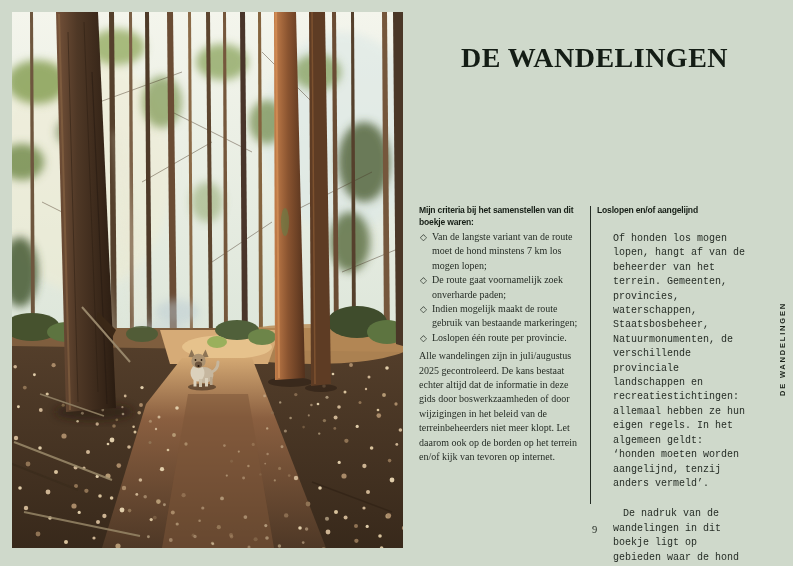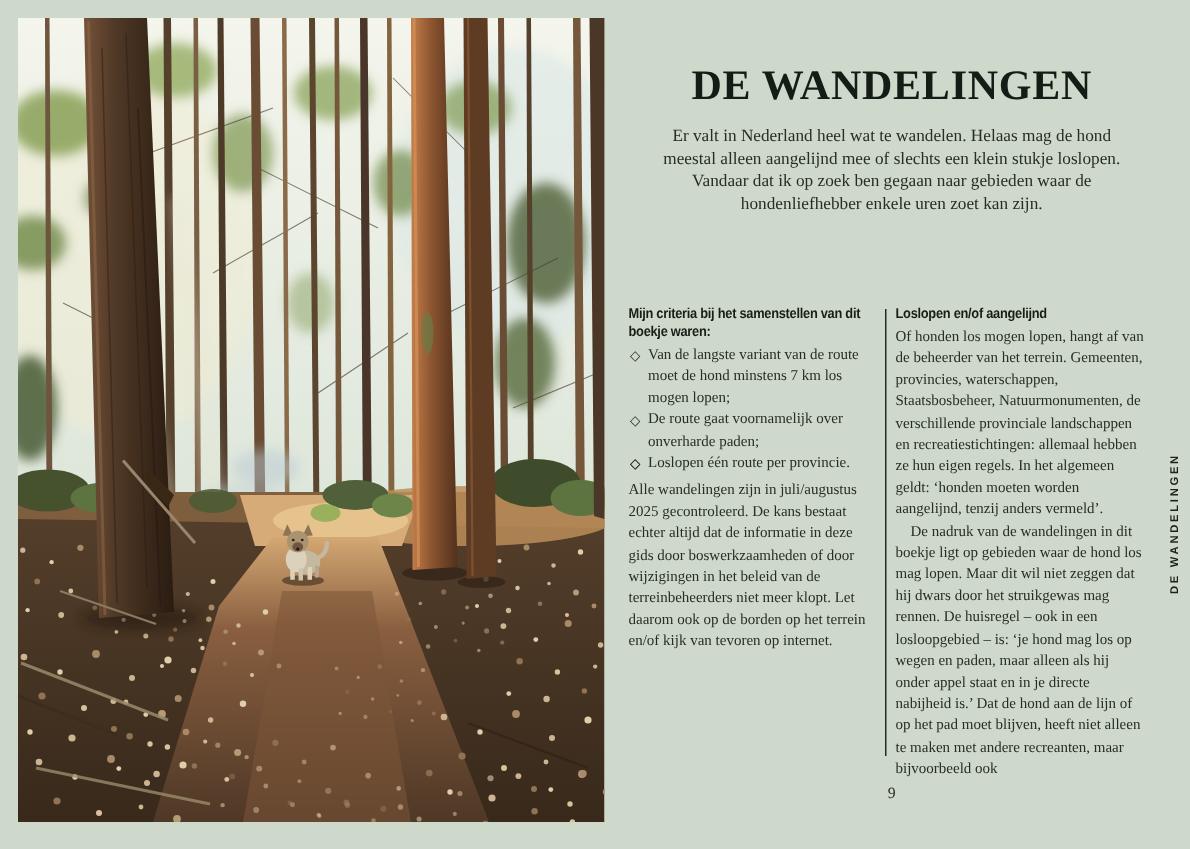--- a/index.html
+++ b/index.html
@@ -30,21 +30,21 @@
   .col-heading{
     margin:0 0 2px 0;
     font-family:"Liberation Sans",sans-serif;font-weight:700;
     font-size:9.5px;line-height:12px;letter-spacing:-.2px;color:#161e16;
     transform:scaleX(.9);transform-origin:left top;width:184px;
   }
   ul.criteria{list-style:none;margin:0;padding:0;}
   ul.criteria li{position:relative;padding-left:13px;}
   .diamond{position:absolute;left:1px;top:0;font-size:9px;color:#262d26;}
   .para{margin:4px 0 0 0;}
-  .col.right p{margin:0;}
+  .col.right p{margin:16px;font-family:Liberation Mono, monospace;}
   .p-indent{text-indent:10px;}
 
   .page-num{
     position:absolute;left:396px;top:524px;width:397px;
     text-align:center;font-size:10.5px;color:#262d26;
   }
   .side-tab{
     position:absolute;right:4px;top:302px;height:94px;width:13px;
     display:flex;align-items:center;justify-content:center;
     writing-mode:vertical-rl;transform:rotate(180deg);
@@ -239,37 +239,37 @@
     <ellipse cx="13.5" cy="20.5" rx="3.6" ry="3" fill="#6e563f"></ellipse>
     <circle cx="10.5" cy="16" r=".9" fill="#2a1c10"></circle>
     <circle cx="16.5" cy="16" r=".9" fill="#2a1c10"></circle>
     <circle cx="13.5" cy="22" r="1" fill="#201408"></circle>
   </g>
 </svg>
 </div>
 
 <div class="panel">
   <h1 class="title">DE WANDELINGEN</h1>
-  <p class="intro">Er valt in Nederland heel wat te wandelen. Helaas mag de hond meestal alleen aangelijnd mee of slechts een klein stukje loslopen. Vandaar dat ik op zoek ben gegaan naar gebieden waar de hondenliefhebber enkele uren zoet kan zijn.</p>
 </div>
 
 <div class="columns">
   <div class="col left">
     <h3 class="col-heading">Mijn criteria bij het samenstellen van dit boekje waren:</h3>
     <ul class="criteria">
       <li>
         <span class="diamond">◇</span>
         <span>Van de langste variant van de route moet de hond minstens 7 km los mogen lopen;</span>
       </li>
       <li>
         <span class="diamond">◇</span>
-        <span>De route gaat voornamelijk over onverharde paden;</span>
-      </li>
-      <li>
-        <span class="diamond">◇</span>
+        <span>De route gaat voornamelijk zoek onverharde paden;</span>
+      </li>
+      <li>
+        <span class="diamond">◇</span>
+        <span>Indien mogelijk maakt de route gebruik van bestaande markeringen;</span>
       </li>
       <li>
         <span class="diamond">◇</span>
         <span>Loslopen één route per provincie.</span>
       </li>
     </ul>
     <p class="para">Alle wandelingen zijn in juli/augustus 2025 gecontroleerd. De kans bestaat echter altijd dat de informatie in deze gids door boswerkzaamheden of door wijzigingen in het beleid van de terreinbeheerders niet meer klopt. Let daarom ook op de borden op het terrein en/of kijk van tevoren op internet.</p>
   </div>
 
   <div class="vdivider"></div>

